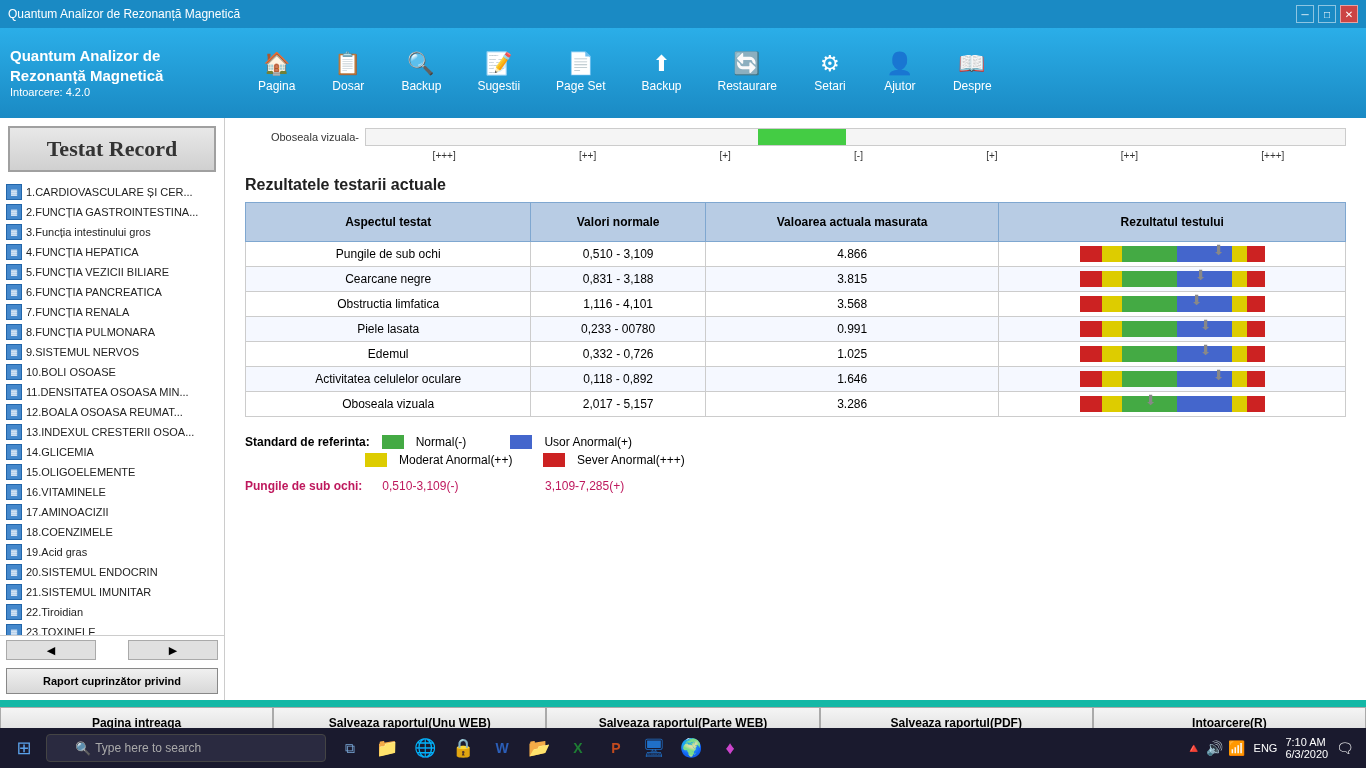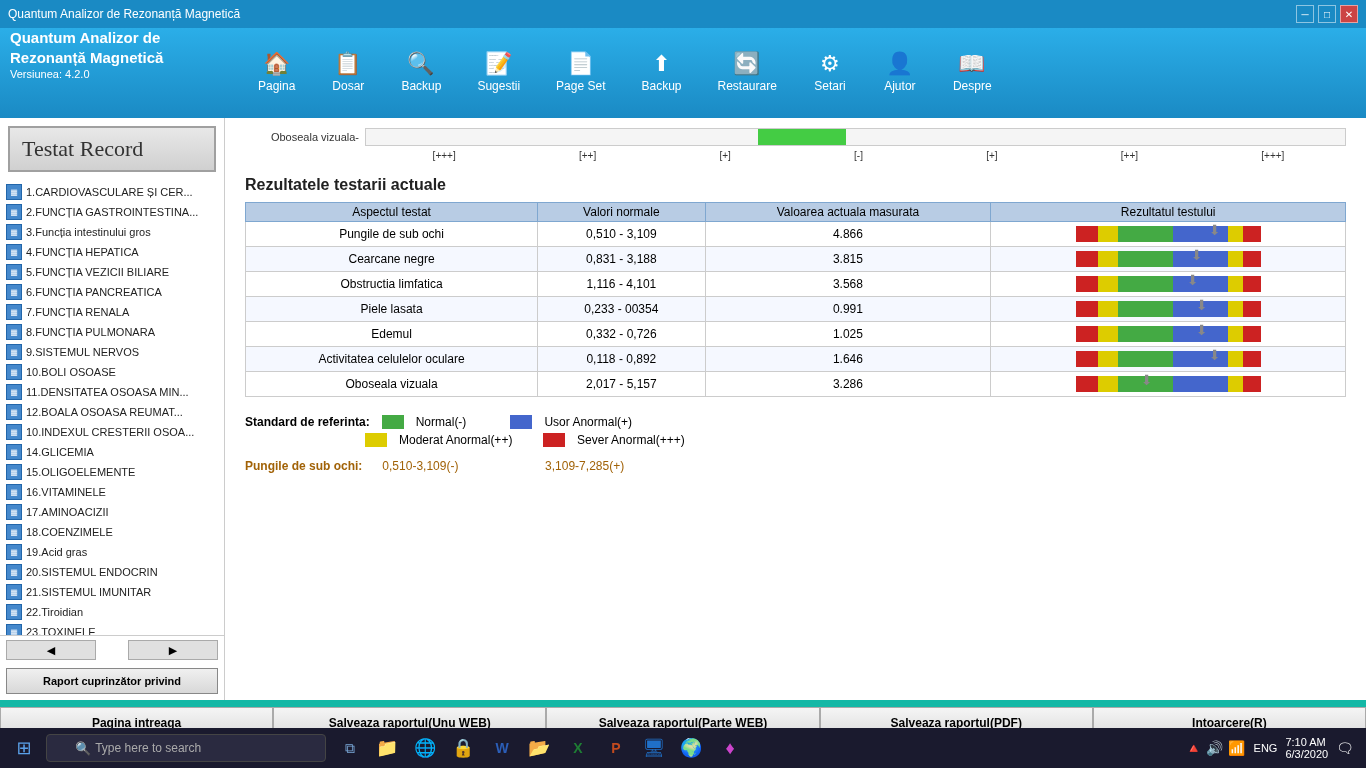--- a/index.html
+++ b/index.html
@@ -24,20 +24,21 @@
       color: white;
       cursor: pointer;
       font-size: 10px;
       display: flex; align-items: center; justify-content: center;
     }
 
     
     .app-header {
       background: linear-gradient(180deg, #2baee8 0%, #1a8ac4 100%);
       display: flex;
+      align-items: center;
       height: 90px;
       padding: 0 10px;
       gap: 10px;
     }
     .app-logo {
       color: white;
       font-weight: bold;
       font-size: 15px;
       min-width: 220px;
       line-height: 1.3;
@@ -81,22 +82,23 @@
       display: flex;
       flex-direction: column;
       overflow: hidden;
     }
     .sidebar-header {
       background: linear-gradient(180deg, #e8e8e8, #d0d0d0);
       border: 2px solid #a0a0a0;
       margin: 8px;
       padding: 8px 12px;
       font-size: 22px;
-      font-weight: normal;
+      font-weight: bold;
       color: #333;
+      text-align: center;
       font-family: Georgia, serif;
     }
     .sidebar-list {
       overflow-y: auto;
       flex: 1;
       padding: 2px 0;
     }
     .sidebar-item {
       display: flex;
       align-items: center;
@@ -188,23 +190,23 @@
       margin-bottom: 8px;
     }
     .results-table {
       width: 100%;
       border-collapse: collapse;
       font-size: 12px;
     }
     .results-table th {
       background: #b8cce4;
       border: 1px solid #7fa7d0;
-      padding: 2px 8px;
+      padding: 12px 8px;
       text-align: center;
-      font-weight: normal;
+      font-weight: bold;
     }
     .results-table td {
       border: 1px solid #ccc;
       padding: 5px 8px;
       text-align: center;
       vertical-align: middle;
     }
     .results-table tr:nth-child(even) td { background: #f5f8ff; }
     .results-table tr:nth-child(odd) td { background: #fff; }
 
@@ -224,21 +226,21 @@
       display: inline-block;
     }
     .legend-green { background: #44aa44; }
     .legend-blue { background: #4466cc; }
     .legend-yellow { background: #ddcc00; }
     .legend-red { background: #cc2222; }
 
     .range-row {
       font-size: 12px;
       padding: 4px 20px;
-      color: #a16207;
+      color: #be185d;
     }
     .range-row strong { font-weight: bold; }
 
     
     .bottom-buttons {
       display: flex;
       border-top: 7px solid #14b8a6;
       height: 38px;
       background: #f0f0f0;
     }
@@ -348,21 +350,21 @@
     <button class="title-bar-btn">─</button>
     <button class="title-bar-btn">□</button>
     <button class="title-bar-btn" style="background:#cc4444;">✕</button>
   </div>
 </div>
 
 <div class="app-header">
   <div class="app-logo">
     <div>Quantum Analizor de</div>
     <div>Rezonanță Magnetică</div>
-    <div class="version">Versiunea: 4.2.0</div>
+    <div class="version">Intoarcere: 4.2.0</div>
   </div>
   <div class="nav-toolbar">
     <div class="nav-item">
       <span class="nav-icon">🏠</span>
       <span>Pagina</span>
     </div>
     <div class="nav-item">
       <span class="nav-icon">📋</span>
       <span>Dosar</span>
     </div>
@@ -475,21 +477,21 @@
       <div class="sidebar-item">
         <div class="sidebar-item-icon">
             <span>▦</span>
           </div>
         <span>12.BOALA OSOASA REUMAT...</span>
       </div>
       <div class="sidebar-item">
         <div class="sidebar-item-icon">
             <span>▦</span>
           </div>
-        <span>10.INDEXUL CRESTERII OSOA...</span>
+        <span>13.INDEXUL CRESTERII OSOA...</span>
       </div>
       <div class="sidebar-item">
         <div class="sidebar-item-icon">
             <span>▦</span>
           </div>
         <span>14.GLICEMIA</span>
       </div>
       <div class="sidebar-item">
         <div class="sidebar-item-icon">
             <span>▦</span>
@@ -630,21 +632,21 @@
                     <div style="width: 55px; height: 16px; background: rgb(68, 170, 68);"></div>
                     <div style="width: 55px; height: 16px; background: rgb(68, 102, 204);"></div>
                     <div style="width: 15px; height: 16px; background: rgb(221, 204, 0);"></div>
                     <div style="width: 18px; height: 16px; background: rgb(204, 34, 34);"></div>
                     <div style="position: absolute; top: -3px; left: 111px; font-size: 14px; color: rgb(136, 136, 136);">⬇</div>
                   </div>
                 </td>
               </tr>
               <tr>
                 <td>Piele lasata</td>
-                <td>0,233 - 00354</td>
+                <td>0,233 - 00780</td>
                 <td>0.991</td>
                 <td style="padding: 3px 6px;">
                   <div style="display: flex; align-items: center; height: 18px; position: relative; width: 185px; margin: 0px auto;">
                     <div style="width: 22px; height: 16px; background: rgb(204, 34, 34);"></div>
                     <div style="width: 20px; height: 16px; background: rgb(221, 204, 0);"></div>
                     <div style="width: 55px; height: 16px; background: rgb(68, 170, 68);"></div>
                     <div style="width: 55px; height: 16px; background: rgb(68, 102, 204);"></div>
                     <div style="width: 15px; height: 16px; background: rgb(221, 204, 0);"></div>
                     <div style="width: 18px; height: 16px; background: rgb(204, 34, 34);"></div>
                     <div style="position: absolute; top: -3px; left: 120px; font-size: 14px; color: rgb(136, 136, 136);">⬇</div>

